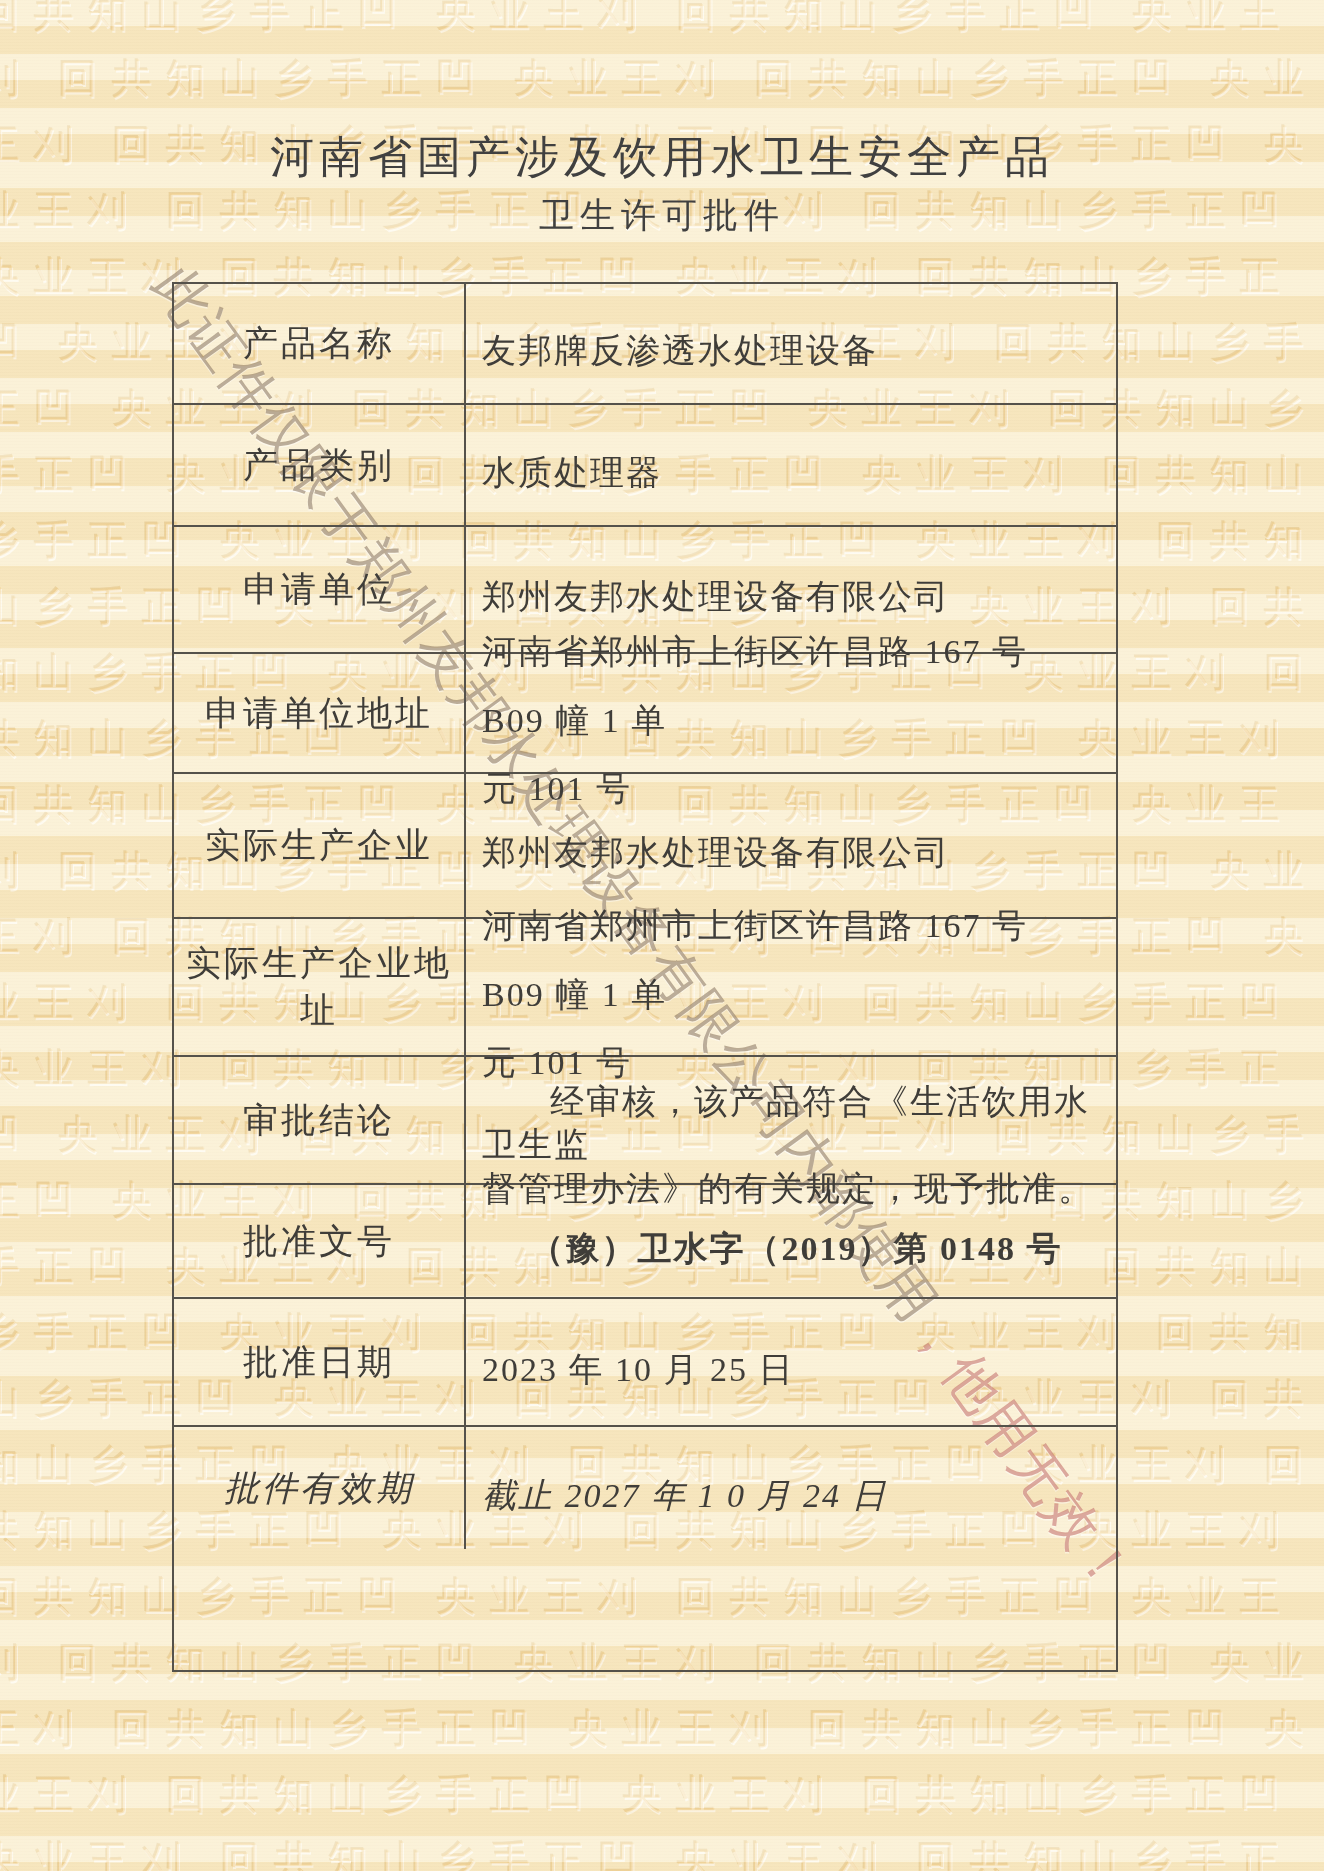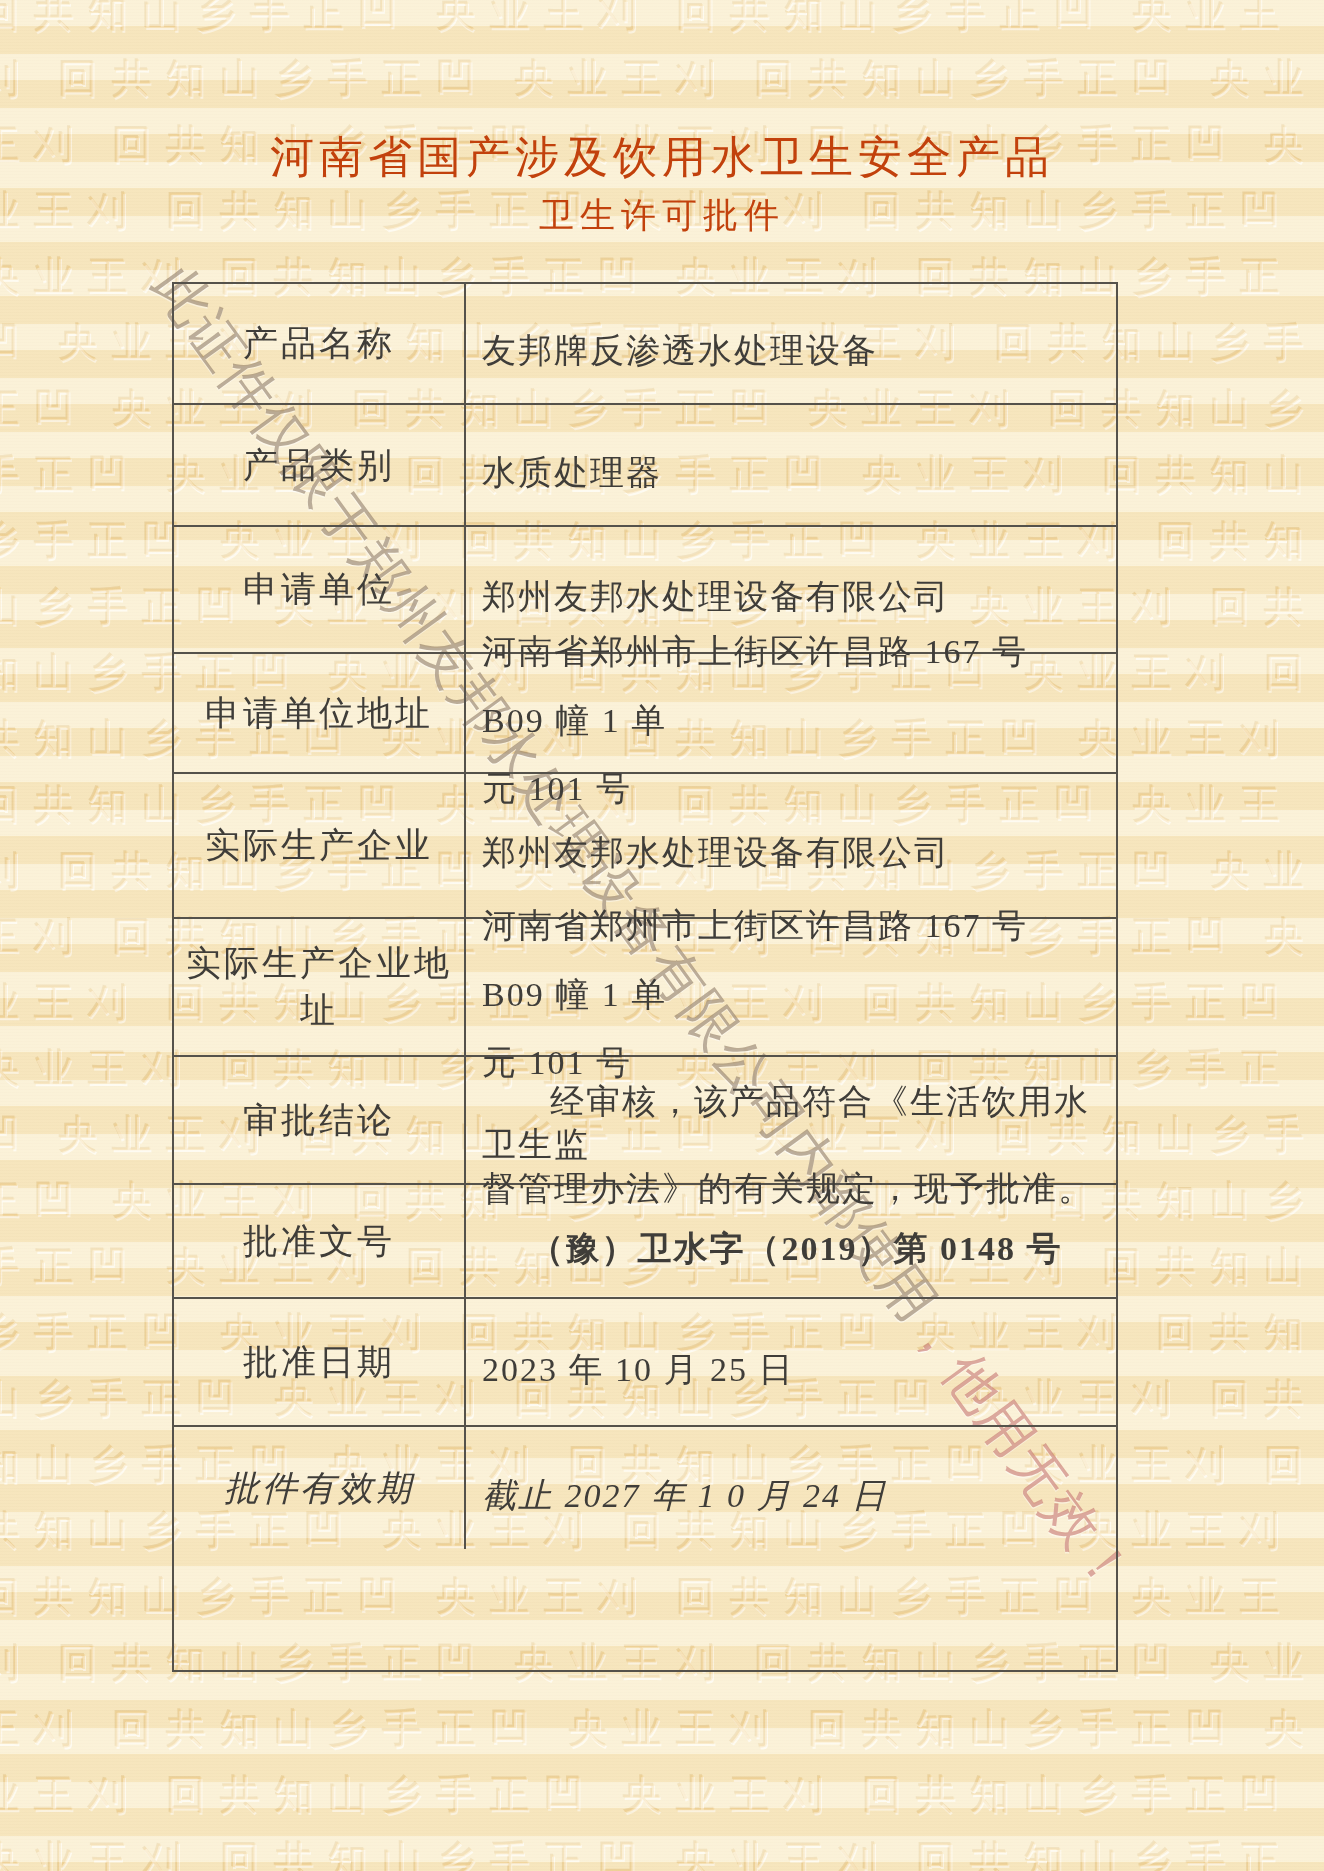--- a/index.html
+++ b/index.html
@@ -52,21 +52,21 @@
     z-index:2;
     text-shadow:1px 1px 0 rgba(255,255,255,.45);
     user-select:none;
   }
   .watermark .wm-gray{color:rgba(140,119,97,.58);}
   .watermark .wm-red{color:rgba(198,120,112,.62);}
 
   .title{
     position:absolute;left:0;width:100%;
     text-align:center;
-    color:#c2410c;
+    color:#404040;
     z-index:3;
   }
   .title-1{top:128px;font-size:44px;letter-spacing:5px;}
   .title-2{top:192px;font-size:35px;letter-spacing:6px;}
 
   .cert-table{
     position:absolute;
     left:172px;top:282px;
     width:946px;
     display:grid;

